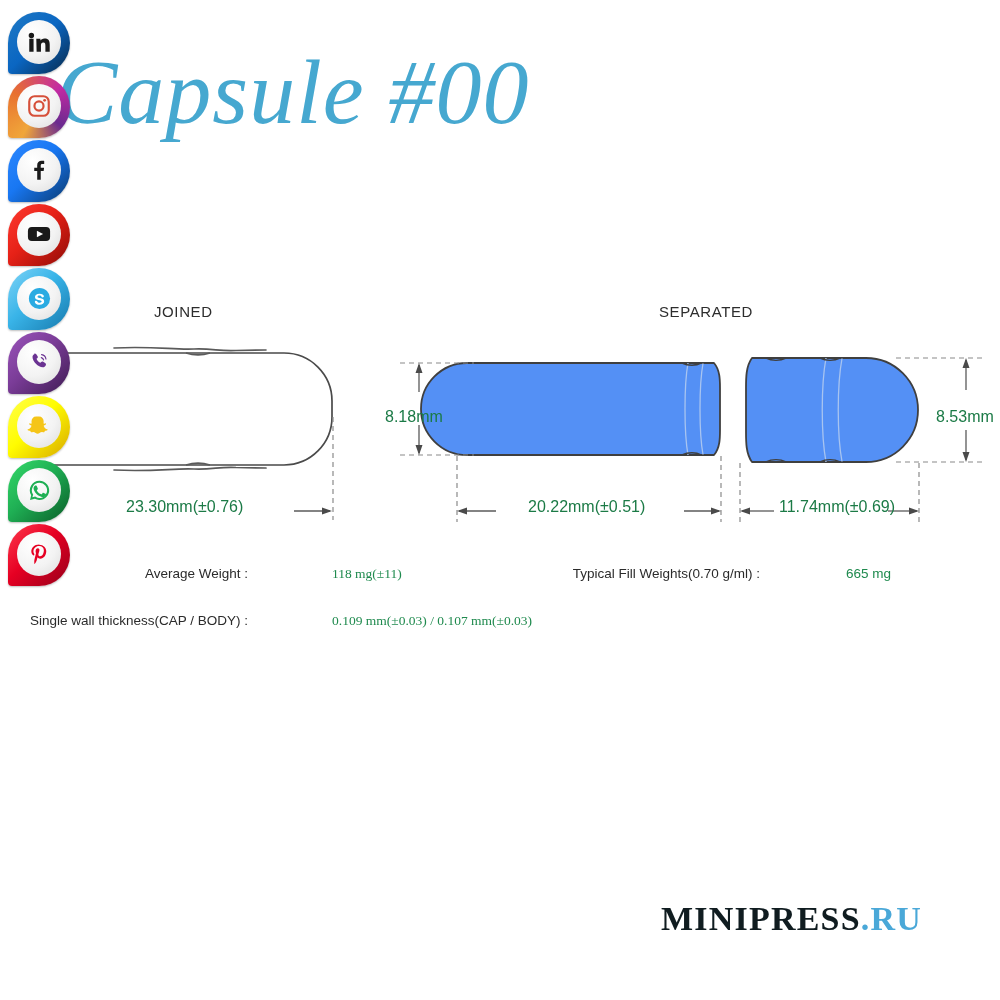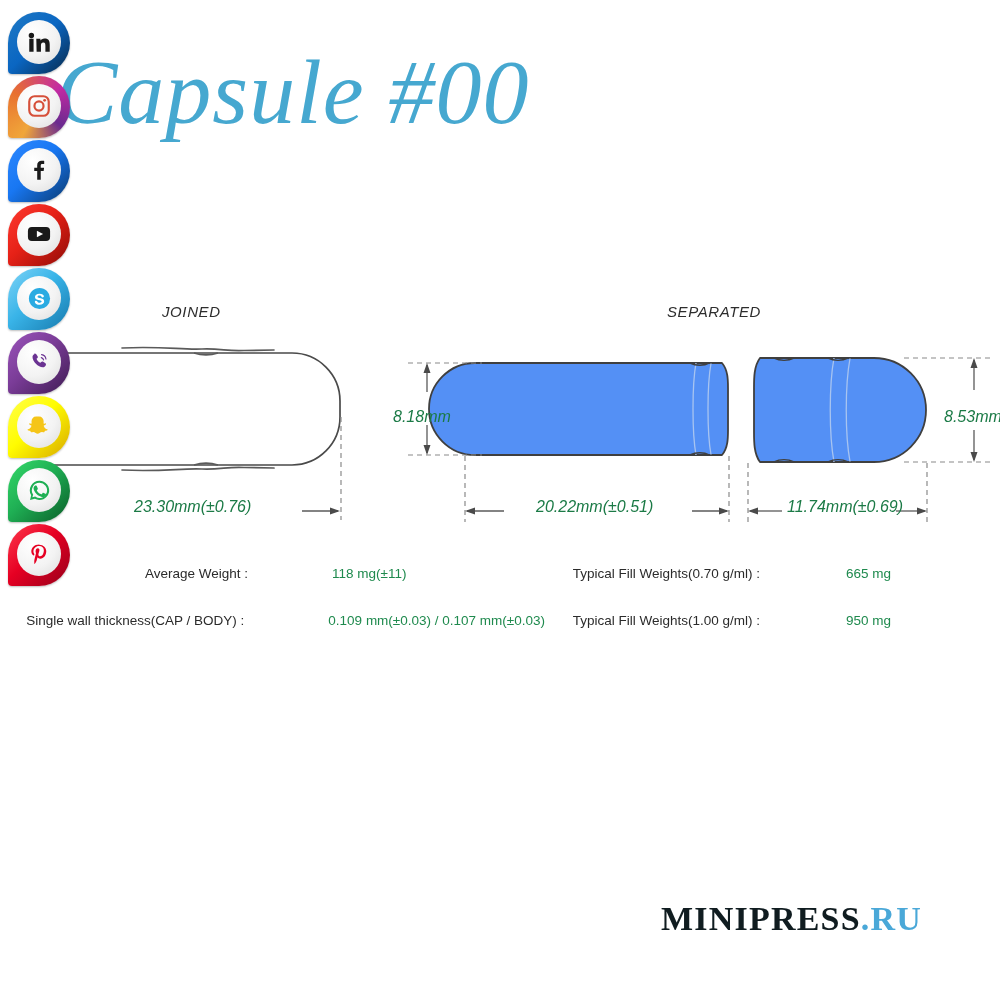--- a/index.html
+++ b/index.html
@@ -65,26 +65,25 @@
     display: flex;
     align-items: center;
     justify-content: center;
     overflow: hidden;
   }
   .social-inner svg { display:block; }
 
   
   #drawing {
     position: absolute;
-    left: 12px;
+    left: 4px;
     top: 270px;
     width: 980px;
     height: 280px;
     z-index: 1;
-    font-style: italic;
   }
   .view-title {
     position: absolute;
     font-size: 15px;
     color: #2d2d2d;
     letter-spacing: 0.6px;
     white-space: nowrap;
   }
   #joined-title { left: 150px; top: 33px; }
   #separated-title { left: 655px; top: 33px; }
@@ -127,21 +126,21 @@
     white-space: nowrap;
     line-height: 18px;
   }
   .spec-value {
     font-size: 13.5px;
     color: #1f8a4e;
     white-space: nowrap;
     line-height: 18px;
   }
   #spec-col-left .spec-label { width: 248px; }
-  #spec-col-left .spec-value { margin-left: 60px; }
+  #spec-col-left .spec-value { margin-left: 60px; font-family: Liberation Serif, serif; }
   #spec-col-right .spec-label { width: 215px; }
   #spec-col-right .spec-value { margin-left: 62px; }
 
   
   #brand {
     position: absolute;
     right: 78px;
     bottom: 62px;
     font-family: "Liberation Serif", serif;
     font-weight: bold;
@@ -355,21 +354,17 @@
       <div class="spec-label">Single wall thickness(CAP / BODY) :</div>
       <div class="spec-value">0.109 mm(±0.03) / 0.107 mm(±0.03)</div>
     </div>
   </div>
 
   <div class="spec-col" id="spec-col-right">
     <div class="spec-row">
       <div class="spec-label">Typical Fill Weights(0.70 g/ml) :</div>
       <div class="spec-value">665 mg</div>
     </div>
-    <div class="spec-row">
-      <div class="spec-label">Typical Fill Weights(1.00 g/ml) :</div>
-      <div class="spec-value">950 mg</div>
-    </div>
   </div>
 
 </div>
 
 <div id="brand"><span class="brand-main">MINIPRESS</span><span class="brand-tld">.RU</span></div>
 
 </body></html>

